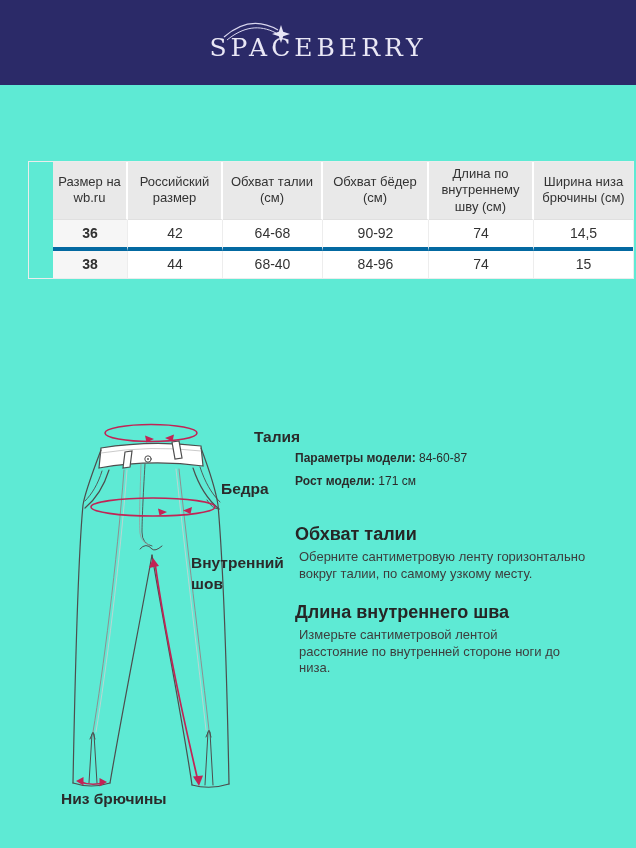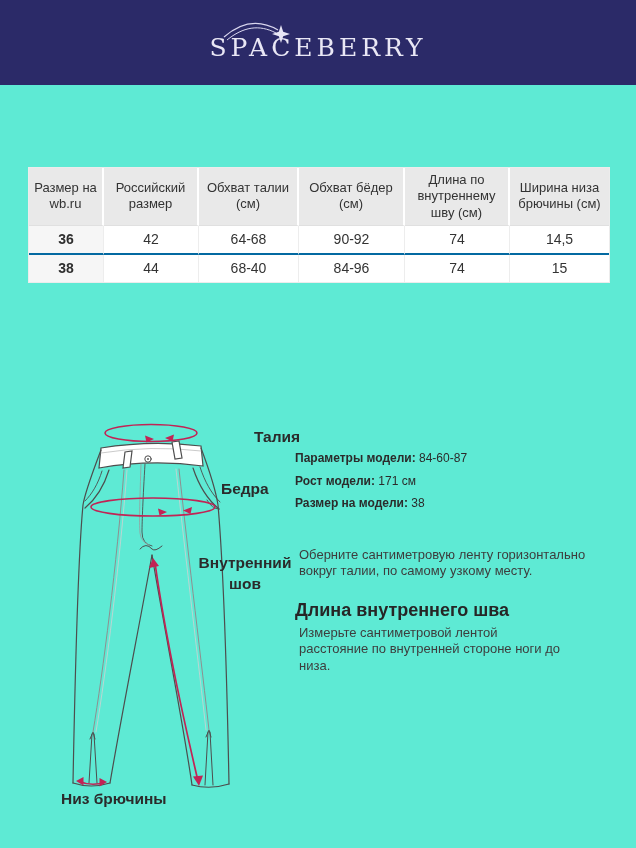--- a/index.html
+++ b/index.html
@@ -12,46 +12,46 @@
     position:absolute; left:0; top:0; width:636px; height:85px;
     background:#2b2a68; display:flex; align-items:center; justify-content:center;
   }
   .logo{
     position:relative; color:#e9e7f5; font-family:"DejaVu Serif", serif;
     font-size:25px; letter-spacing:4px; font-weight:400; padding-top:10px;
   }
   .comet{position:absolute; left:12px; top:-8px; width:80px; height:30px;}
   
   .size-table{
-    position:absolute; left:28px; top:167px; width:580px;
+    position:absolute; left:28px; top:161px; width:580px;
     border-collapse:separate; border-spacing:0; table-layout:fixed;
-    font-size:13px; color:#333; border:1px solid #ececec;
+    font-size:13px; color:#333; border:1px solid #ececec;padding-left:24px;
   }
   .size-table th{
     background:#e9e9e9; font-weight:400; padding:4px 4px; text-align:center;
     vertical-align:middle; line-height:1.25; border-right:2px solid #ffffff;
     border-bottom:1px solid #e0e0e0; height:48px;
   }
   .size-table th:last-child{border-right:none;}
   .size-table td{
     text-align:center; vertical-align:middle; height:27px; padding:0;
-    font-size:14px; border-right:1px solid #ededed; border-bottom:2px solid #0369a1;
+    font-size:14px; border-right:1px solid #ededed; border-bottom:4px solid #0369a1;
     background:#ffffff;
   }
   .size-table td:last-child{border-right:none;}
   .size-table tr:last-child td{border-bottom:none;}
   .size-table td.first-col{background:#f6f6f6; font-weight:700; color:#2f2f2f;}
   
   .diagram{position:absolute; left:52px; top:412px; width:240px; height:410px;}
   .dlabel{
     position:absolute; font-size:15.5px; font-weight:600; color:#2b2b2b; line-height:21px;
   }
   .dlabel-waist{left:210px; top:426px;margin-left:44px;}
   .dlabel-hips{left:221px; top:478px;}
-  .dlabel-inseam{left:191px; top:552px; width:108px;text-align:center;}
+  .dlabel-inseam{left:191px; top:552px; width:108px;}
   .dlabel-hem{left:61px; top:788px;}
   
   .right-col{position:absolute; left:295px; top:447px; width:325px;}
   .param-line{font-size:12px; line-height:22.5px; color:#2b2b2b; white-space:nowrap;}
   .param-label{font-weight:700;}
   .param-value{font-weight:400;}
   .sections{margin-top:32px;}
   .section + .section{margin-top:20px;}
   .section h3{margin:0 0 4px 0; font-size:18px; line-height:21px; font-weight:700; color:#262626;}
   .section p{margin:4px; font-size:13px; line-height:16.5px; color:#3d3d3d; width:315px;}
@@ -184,27 +184,24 @@
 
   <div class="right-col">
     <div class="param-line">
       <span class="param-label">Параметры модели:</span>
       <span class="param-value">84-60-87</span>
     </div>
     <div class="param-line">
       <span class="param-label">Рост модели:</span>
       <span class="param-value">171 см</span>
     </div>
-    <div class="param-line">
-      <span class="param-label">Размер на модели:</span>
-      <span class="param-value">38</span>
-    </div>
 
     <div class="sections">
       <div class="section">
+        <h3>Обхват талии</h3>
         <p>Оберните сантиметровую ленту горизонтально вокруг талии, по самому узкому месту.</p>
       </div>
       <div class="section">
         <h3>Длина внутреннего шва</h3>
         <p class="narrow">Измерьте сантиметровой лентой расстояние по внутренней стороне ноги до низа.</p>
       </div>
     </div>
   </div>
 
 </div>

